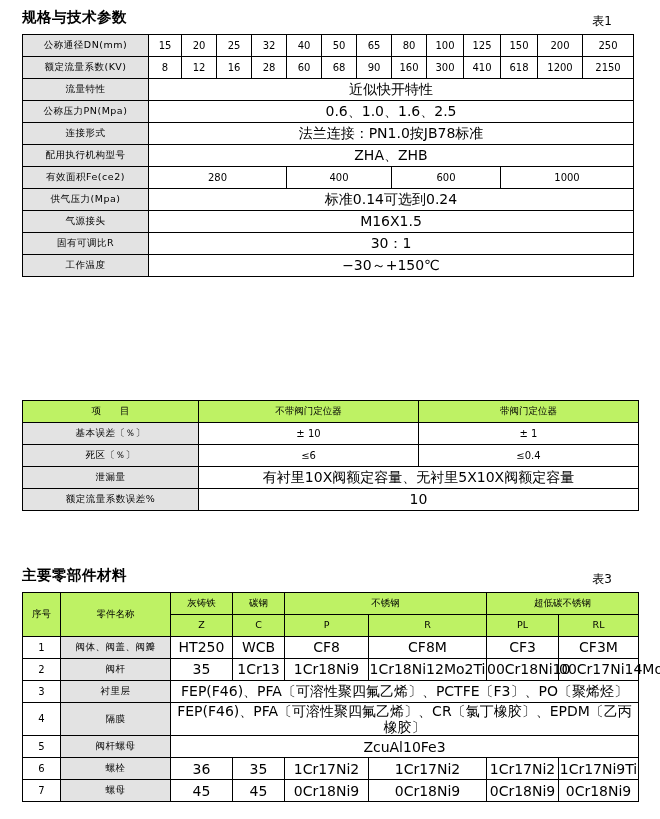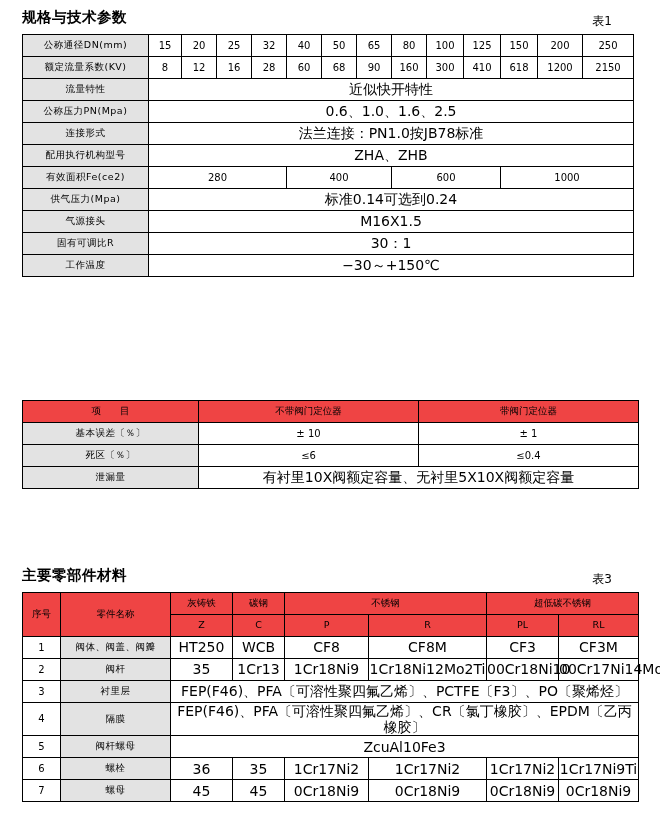--- a/index.html
+++ b/index.html
@@ -57,21 +57,21 @@
     vertical-align: middle;
     padding: 0;
     line-height: 1.15;
   }
   .lbl {
     background: #e3e3e3;
     font-size: 9.5px;
     letter-spacing: 0.5px;
   }
   .hd {
-    background: #ef4444;
+    background: #bef264;
     font-size: 9.5px;
   }
   .num {
     font-size: 10px;
   }
   .txt {
     font-size: 14px;
   }
 
   
@@ -218,20 +218,24 @@
           </tr>
           <tr>
             <td class="lbl">死区〔％〕</td>
             <td class="num">≤6</td>
             <td class="num">≤0.4</td>
           </tr>
           <tr>
             <td class="lbl">泄漏量</td>
             <td class="txt" colspan="2">有衬里10X阀额定容量、无衬里5X10X阀额定容量</td>
           </tr>
+          <tr>
+            <td class="lbl">额定流量系数误差%</td>
+            <td class="txt" colspan="2">10</td>
+          </tr>
         </tbody>
       </table>
     </div>
   </div>
 
   <div class="blk3 section">
     <div class="sec-head">
       <div class="sec-title">主要零部件材料</div>
       <div class="sec-tabno">表3</div>
     </div>

